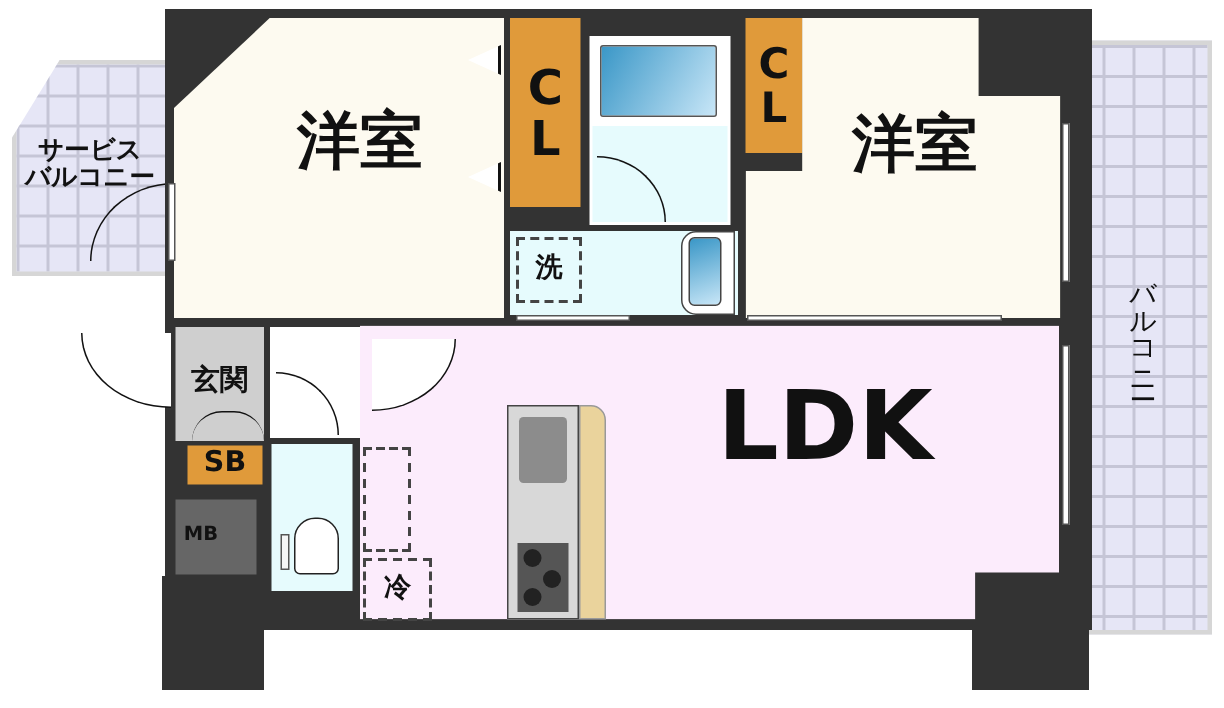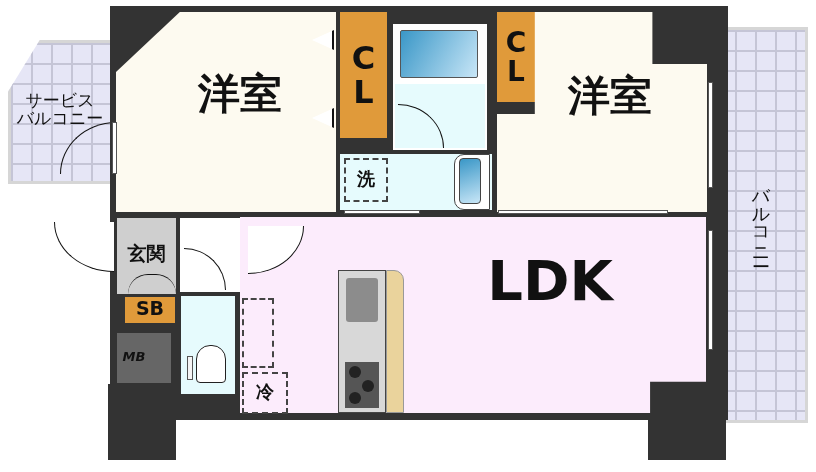--- a/index.html
+++ b/index.html
@@ -19,21 +19,21 @@
     border:3px solid #d6d6d6;}
   .lbl{font-weight:bold;color:#111;text-align:center;line-height:1.05;}
   .big{font-size:46px;font-family:"DejaVu Sans",sans-serif;}
   .win{background:#fff;border:1px solid #555;}
   .dash{border:2px dashed #444;}
 </style>
 </head>
 <body>
 
 <div class="abs balc" style="left:8px;top:40px;width:106px;height:144px;clip-path:polygon(30% 0,100% 0,100% 100%,0 100%,0 36%);"></div>
-<div class="abs lbl" style="left:10px;top:92px;width:100px;font-size:17px;font-weight:normal;">
+<div class="abs lbl" style="left:10px;top:92px;width:100px;font-size:17px;font-weight:bold;">
   <div>サービス</div>
   <div>バルコニー</div>
 </div>
 
 <div class="abs" style="left:60px;top:122px;width:56px;height:52px;border-top:1.5px solid #111;border-left:1.5px solid #111;border-top-left-radius:56px 52px;"></div>
 
 <div class="abs balc" style="left:712px;top:27px;width:96px;height:396px;"></div>
 <div class="abs lbl" style="left:748px;top:175px;width:22px;font-size:18px;font-weight:normal;writing-mode:vertical-rl;">バルコニー</div>
 
 <div class="abs wall" style="left:110px;top:6px;width:618px;height:414px;"></div>
@@ -85,29 +85,29 @@
 <div class="abs" style="left:184px;top:248px;width:42px;height:42px;border-top:1.5px solid #111;border-right:1.5px solid #111;border-top-right-radius:42px 42px;"></div>
 
 <div class="abs genkan" style="left:117px;top:218px;width:59px;height:76px;"></div>
 <div class="abs lbl" style="left:117px;top:244px;width:59px;font-size:19px;">玄関</div>
 <div class="abs" style="left:54px;top:222px;width:60px;height:50px;border-bottom:1.5px solid #111;border-left:1.5px solid #111;border-bottom-left-radius:60px 50px;background:#fff;"></div>
 <div class="abs" style="left:128px;top:274px;width:48px;height:20px;border-top:1.5px solid #111;border-radius:20px 20px 0 0;"></div>
 
 <div class="abs cl" style="left:125px;top:297px;width:50px;height:26px;"></div>
 <div class="abs lbl" style="left:125px;top:299px;width:50px;font-size:19px;">SB</div>
 <div class="abs" style="left:117px;top:333px;width:54px;height:50px;background:#666;"></div>
-<div class="abs lbl" style="left:117px;top:350px;width:34px;font-size:13px;color:#111;font-style:italic;">MB</div>
+<div class="abs lbl" style="left:117px;top:350px;width:34px;font-size:13px;color:#111;">MB</div>
 
 <div class="abs wet" style="left:181px;top:296px;width:54px;height:98px;"></div>
 <div class="abs" style="left:196px;top:345px;width:30px;height:38px;border:1.5px solid #222;border-radius:14px 14px 4px 4px;background:#fff;"></div>
 <div class="abs" style="left:187px;top:356px;width:6px;height:24px;border:1px solid #555;background:#f5f5f5;"></div>
 
 <div class="abs ldk" style="left:240px;top:217px;width:466px;height:196px;clip-path:polygon(0 0,100% 0,100% 84%,88% 84%,88% 100%,0 100%);"></div>
 <div class="abs" style="left:248px;top:226px;width:56px;height:48px;border-bottom:1.5px solid #111;border-right:1.5px solid #111;border-bottom-right-radius:56px 48px;background:#fff;"></div>
-<div class="abs lbl big" style="left:420px;top:252px;width:260px;font-size:56px;">
+<div class="abs lbl big" style="left:420px;top:252px;width:260px;font-size:64px;">
   <div>LDK</div>
 </div>
 <div class="abs win" style="left:708px;top:230px;width:5px;height:120px;"></div>
 
 <div class="abs dash" style="left:242px;top:298px;width:32px;height:70px;"></div>
 <div class="abs dash" style="left:242px;top:372px;width:46px;height:42px;"></div>
 <div class="abs lbl" style="left:242px;top:383px;width:46px;font-size:18px;">冷</div>
 
 <div class="abs" style="left:338px;top:270px;width:48px;height:143px;background:#d8d8d8;border:1.5px solid #444;"></div>
 <div class="abs" style="left:346px;top:278px;width:32px;height:44px;background:#8c8c8c;border-radius:3px;"></div>

